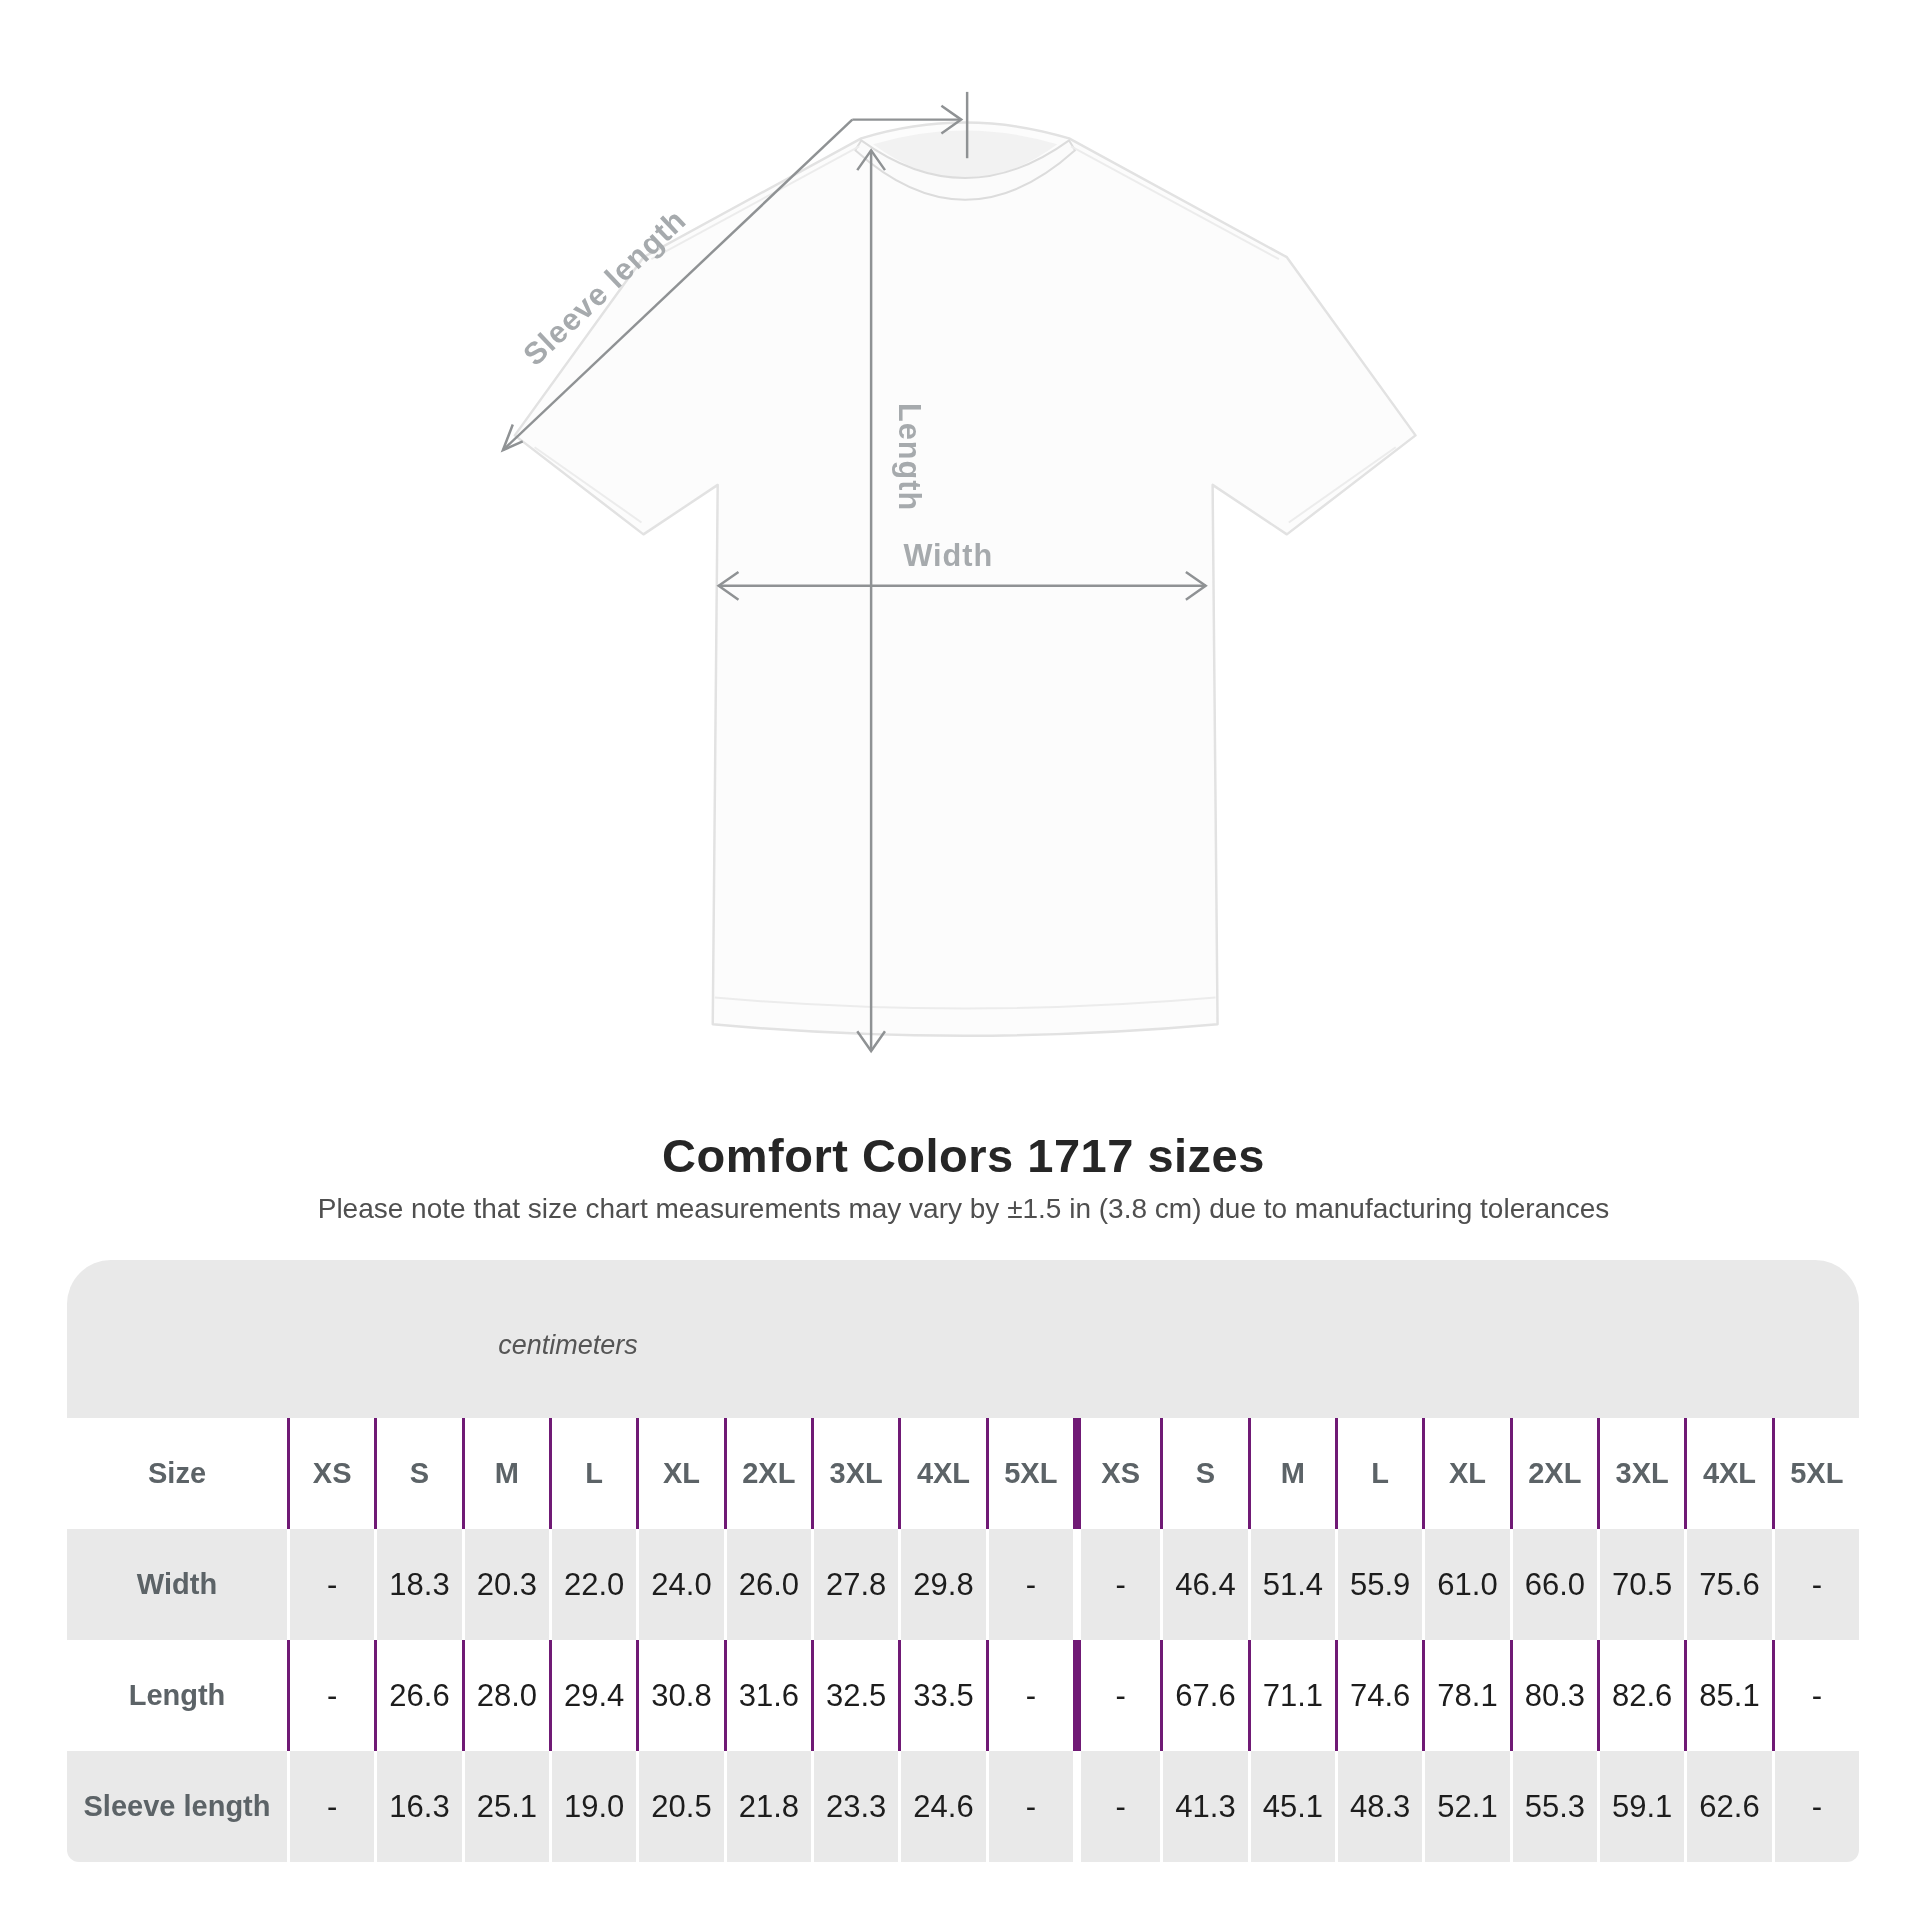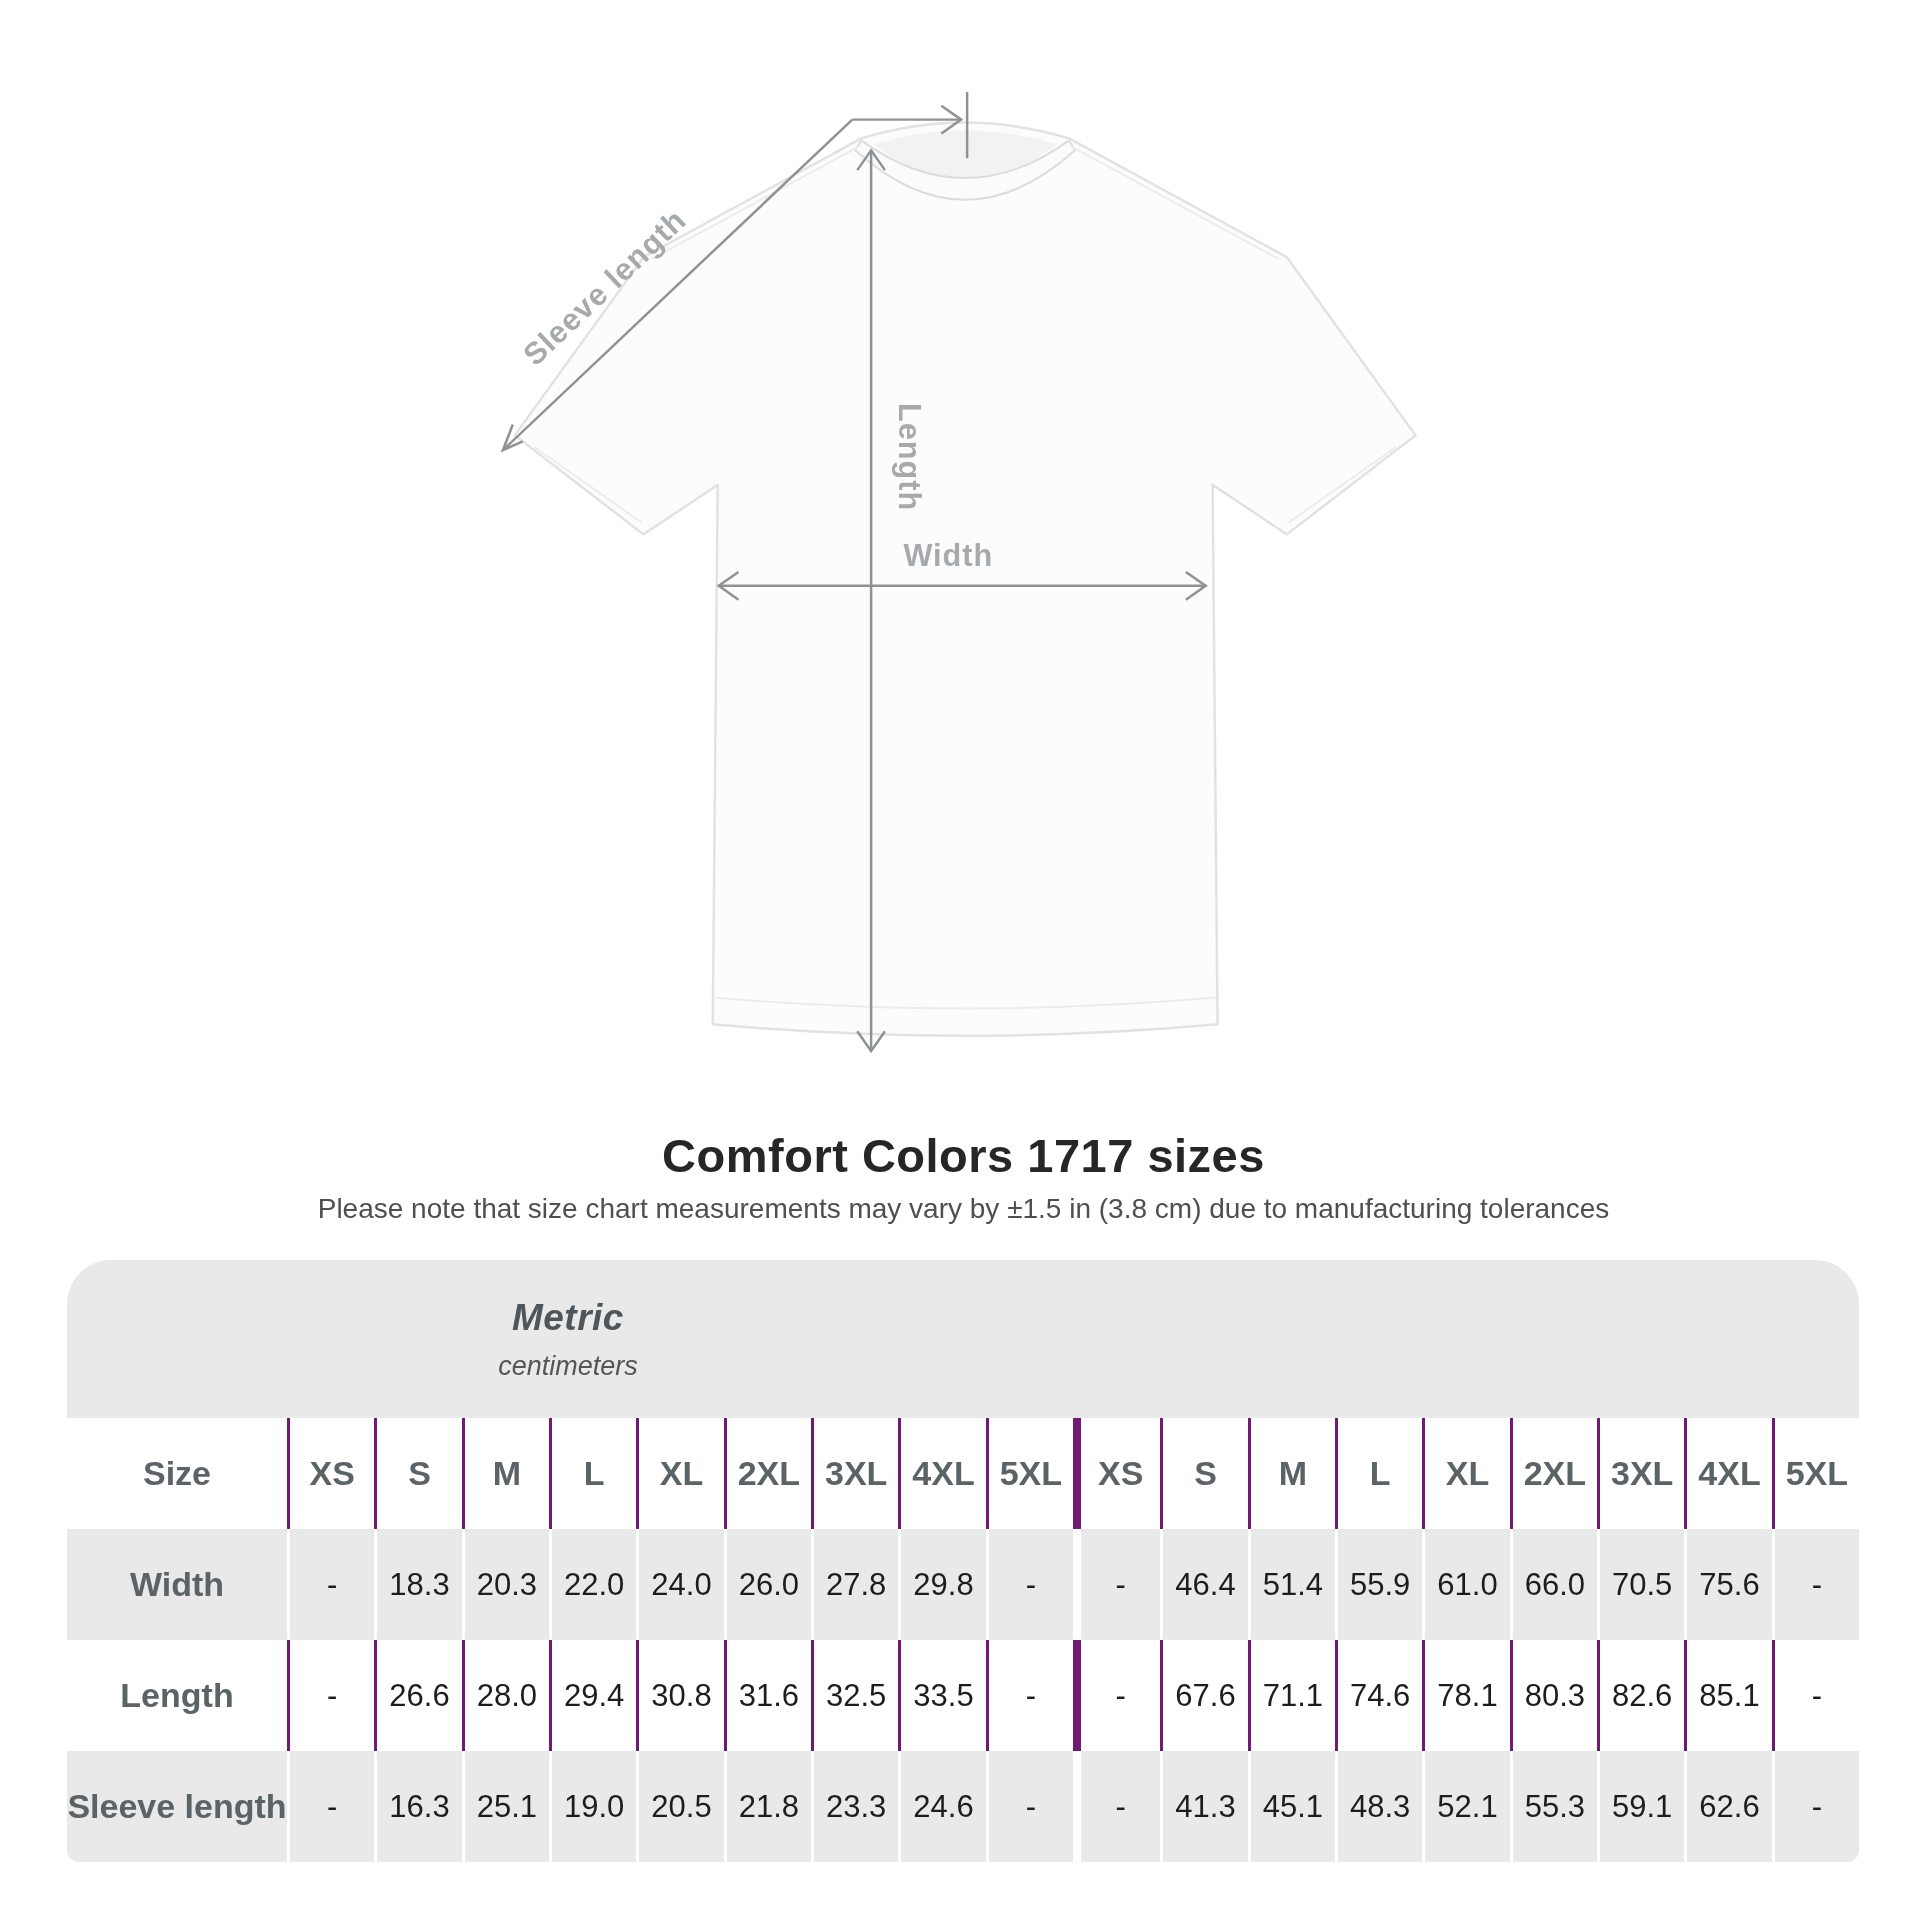--- a/index.html
+++ b/index.html
@@ -37,21 +37,21 @@
     display:grid;grid-template-columns:220px repeat(18,1fr);
     height:111px;align-items:stretch;text-align:center;
   }
   .trow.gray{background:#e9e9e9;}
   .trow.last{border-radius:0 0 12px 12px;}
   .cell{display:flex;align-items:center;justify-content:center;height:100%;}
   .trow.white .cell,.trow.sizes .cell{border-left:3px solid #701a75;}
   .trow.gray .cell{border-left:3px solid #ffffff;}
   .trow .cell.label{border-left:none;}
   .trow .cell.metric-start{border-left-width:8px;}
-  .cell.label,.szhead{font-weight:bold;color:#5c6367;font-size:34px;}
+  .cell.label,.szhead{font-weight:bold;color:#5c6367;font-size:29px;}
   .val{color:#1d1d1d;font-size:31px;}
 </style>
 </head>
 <body>
 
 <div class="canvas">
 
   <svg class="shirt-svg" viewBox="400 60 1180 1030" xmlns="http://www.w3.org/2000/svg">
 
     <path d="M 870,140 Q 975,108 1080,140 L 1300,260 L 1430,440 L 1300,540 L 1225,490
@@ -85,21 +85,20 @@
     <text class="diagram-label" x="958" y="572" text-anchor="middle">Width</text>
   </svg>
 
   <div class="title">Comfort Colors 1717 sizes</div>
   <div class="subtitle">Please note that size chart measurements may vary by ±1.5 in (3.8 cm) due to manufacturing tolerances</div>
 
   <div class="size-table">
 
     <div class="unit-header">
       <div class="unit-cell">
-        <div class="unit-title">Metric</div>
         <div class="unit-sub">centimeters</div>
       </div>
     </div>
 
     <div class="trow sizes white">
       <div class="cell label">Size</div>
     <div class="cell szhead">XS</div>
         <div class="cell szhead">S</div>
         <div class="cell szhead">M</div>
         <div class="cell szhead">L</div>

